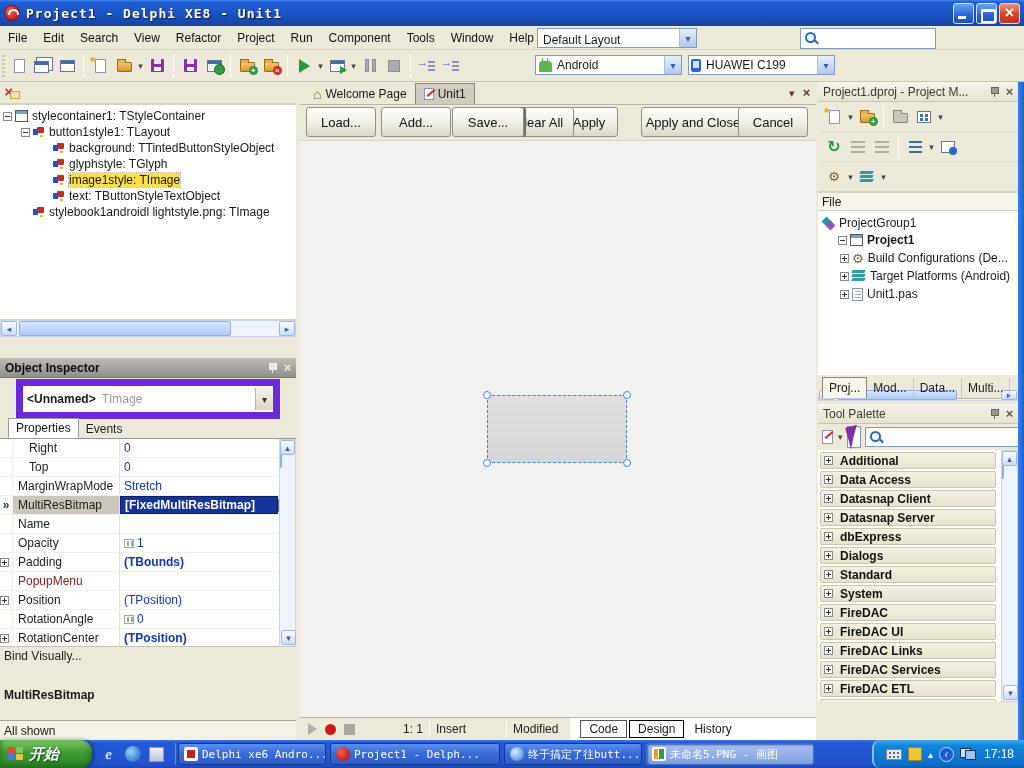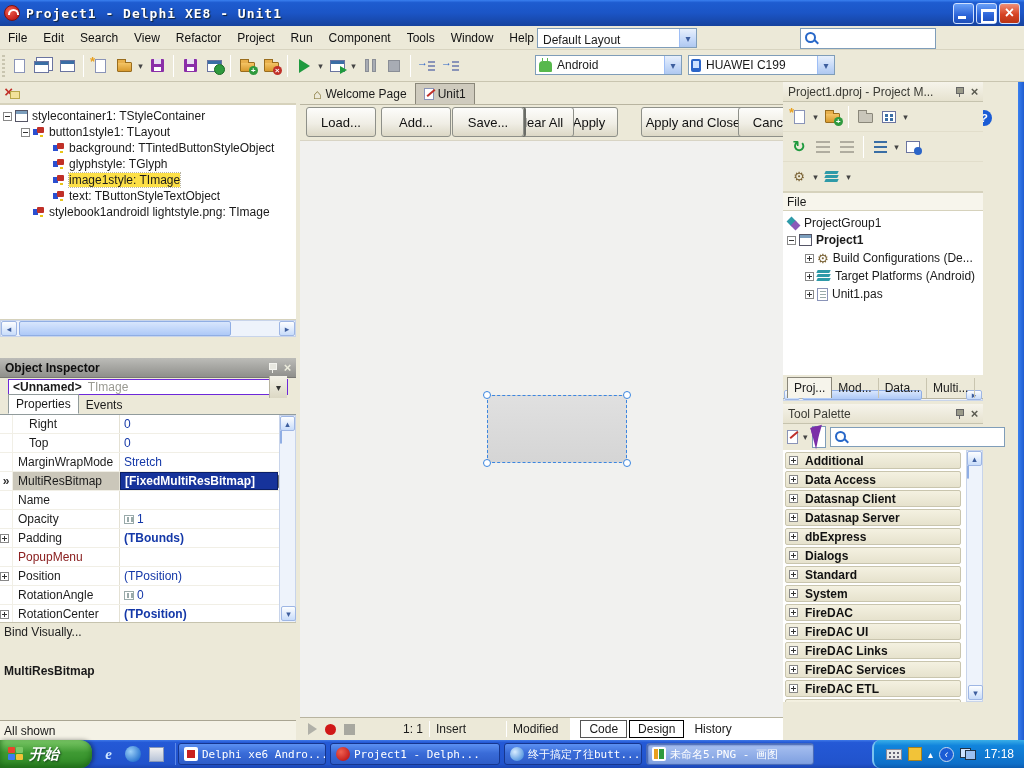--- a/index.html
+++ b/index.html
@@ -166,21 +166,21 @@
   .sb-btn::before { font-size:9px; }
   .sb-btn.l::before { content:"◂"; } .sb-btn.r::before { content:"▸"; }
   .sb-btn.u::before { content:"▴"; } .sb-btn.d::before { content:"▾"; }
   .sb-thumb-h { height:15px; background:linear-gradient(#D8E6FD,#AEC9F7); border:1px solid #90AEE4; border-radius:2px; }
   .sb-v { position:absolute; width:17px; background:#EEF3FB; border:1px solid #C8D4EA; }
   .sb-v .sb-btn { width:15px; margin:0 auto; }
   .sb-thumb-v { width:15px; margin:0 auto; background:linear-gradient(90deg,#D8E6FD,#AEC9F7); border:1px solid #90AEE4; border-radius:2px; }
 
   
   #oi { position:absolute; left:0; top:358px; width:296px; height:382px; background:#ECE9D8; }
-  #oi .selector { height:16px; background:#fff; border:1px solid #6d28d9; margin:1px 8px; display:flex; align-items:center; padding-left:4px; }
+  #oi .selector { height:40px; background:#fff; border:7px solid #6d28d9; margin:1px 16px; display:flex; align-items:center; padding-left:4px; }
   #oi .selector .nm { font-weight:bold; font-size:12px; }
   #oi .selector .ty { color:#9a9a92; margin-left:6px; font-size:12px; }
   #oi .selector .dd { margin-left:auto; width:18px; height:22px; background:linear-gradient(#F4F2E8,#DCD8C4);
     border-left:1px solid #b8b4a0; display:flex; align-items:center; justify-content:center; }
   #oi .selector .dd::before { content:"▾"; font-size:10px; color:#333; }
   #oi .tabs { height:19px; display:flex; align-items:flex-end; padding-left:8px; border-bottom:1px solid #919B9C; }
   #oi .tab { padding:2px 7px; font-size:12px; }
   #oi .tab.on { background:#fff; border:1px solid #919B9C; border-bottom:1px solid #fff; }
   #oi .grid { position:relative; background:#fff; height:208px; border-bottom:1px solid #c6c3ae; overflow:hidden; }
   .oi-row { height:19px; display:flex; align-items:center; border-bottom:1px solid #F1EFE6; }
@@ -227,21 +227,21 @@
   .st-play { width:0; height:0; border-left:9px solid #B0B0A8; border-top:6px solid transparent; border-bottom:6px solid transparent; }
   .st-rec { width:11px; height:11px; border-radius:50%; background:#D01818; }
   .st-sq { width:11px; height:11px; background:#A8A8A0; }
   .st-sep { width:1px; height:16px; background:#c0bda8; border-right:1px solid #fff; margin:0 6px; }
   #estatus .white { margin-left:12px; background:#fff; align-self:stretch; flex:1; display:flex; align-items:center; padding-left:10px; gap:2px; }
   .btab { padding:1px 8px; font-size:12px; }
   .btab.box { border:1px solid #555; }
   .btab.on { border:1px solid #000; font-weight:normal; }
 
   
-  #right { position:absolute; left:783px; top:82px; width:200px; height:658px; background:#ECE9D8; }
+  #right { position:absolute; left:818px; top:82px; width:200px; height:658px; background:#ECE9D8; }
   #pm-toolbar { border-bottom:1px solid #d6d2bc; }
   #pm-toolbar .row { height:30px; display:flex; align-items:center; padding:0 4px; border-bottom:1px solid #E2DECB; }
   .pm-file { height:18px; background:#F7F5EC; border-bottom:1px solid #d6d2bc; display:flex; align-items:center;
     padding-left:4px; font-size:12px; }
   #pm-tree { background:#fff; height:164px; padding-top:4px; }
   .ic-pgroup { width:13px; height:13px; position:relative; flex:none; }
   .ic-pgroup::before { content:""; position:absolute; left:1px; top:1px; width:7px; height:7px; background:#2E9AA8; transform:rotate(45deg); }
   .ic-pgroup::after { content:""; position:absolute; left:5px; top:5px; width:7px; height:7px; background:#8A5AB8; transform:rotate(45deg); }
   .ic-unit { width:11px; height:13px; background:#fff; border:1px solid #8a94b8; position:relative; flex:none; }
   .ic-unit::before { content:""; position:absolute; left:2px; top:2px; width:6px; height:1px; background:#9aa;
@@ -702,21 +702,21 @@
       </div>
     </div>
     <div class="pm-file">
       <span>File</span>
     </div>
     <div id="pm-tree">
       <div class="tree-row" style="padding-left:4px;">
         <i class="ic-pgroup"></i>
         <span class="lbl">ProjectGroup1</span>
       </div>
-      <div class="tree-row" style="padding-left:4px; height:18px;">
+      <div class="tree-row" style="padding-left:20px; height:18px;">
         <span class="exp"></span>
         <i class="ic-form"></i>
         <span class="lbl" style="font-weight:bold;">Project1</span>
       </div>
       <div class="tree-row" style="padding-left:22px; height:18px;">
         <span class="exp plus"></span>
         <i class="i-gear"></i>
         <span class="lbl">Build Configurations (De...</span>
       </div>
       <div class="tree-row" style="padding-left:22px; height:18px;">

